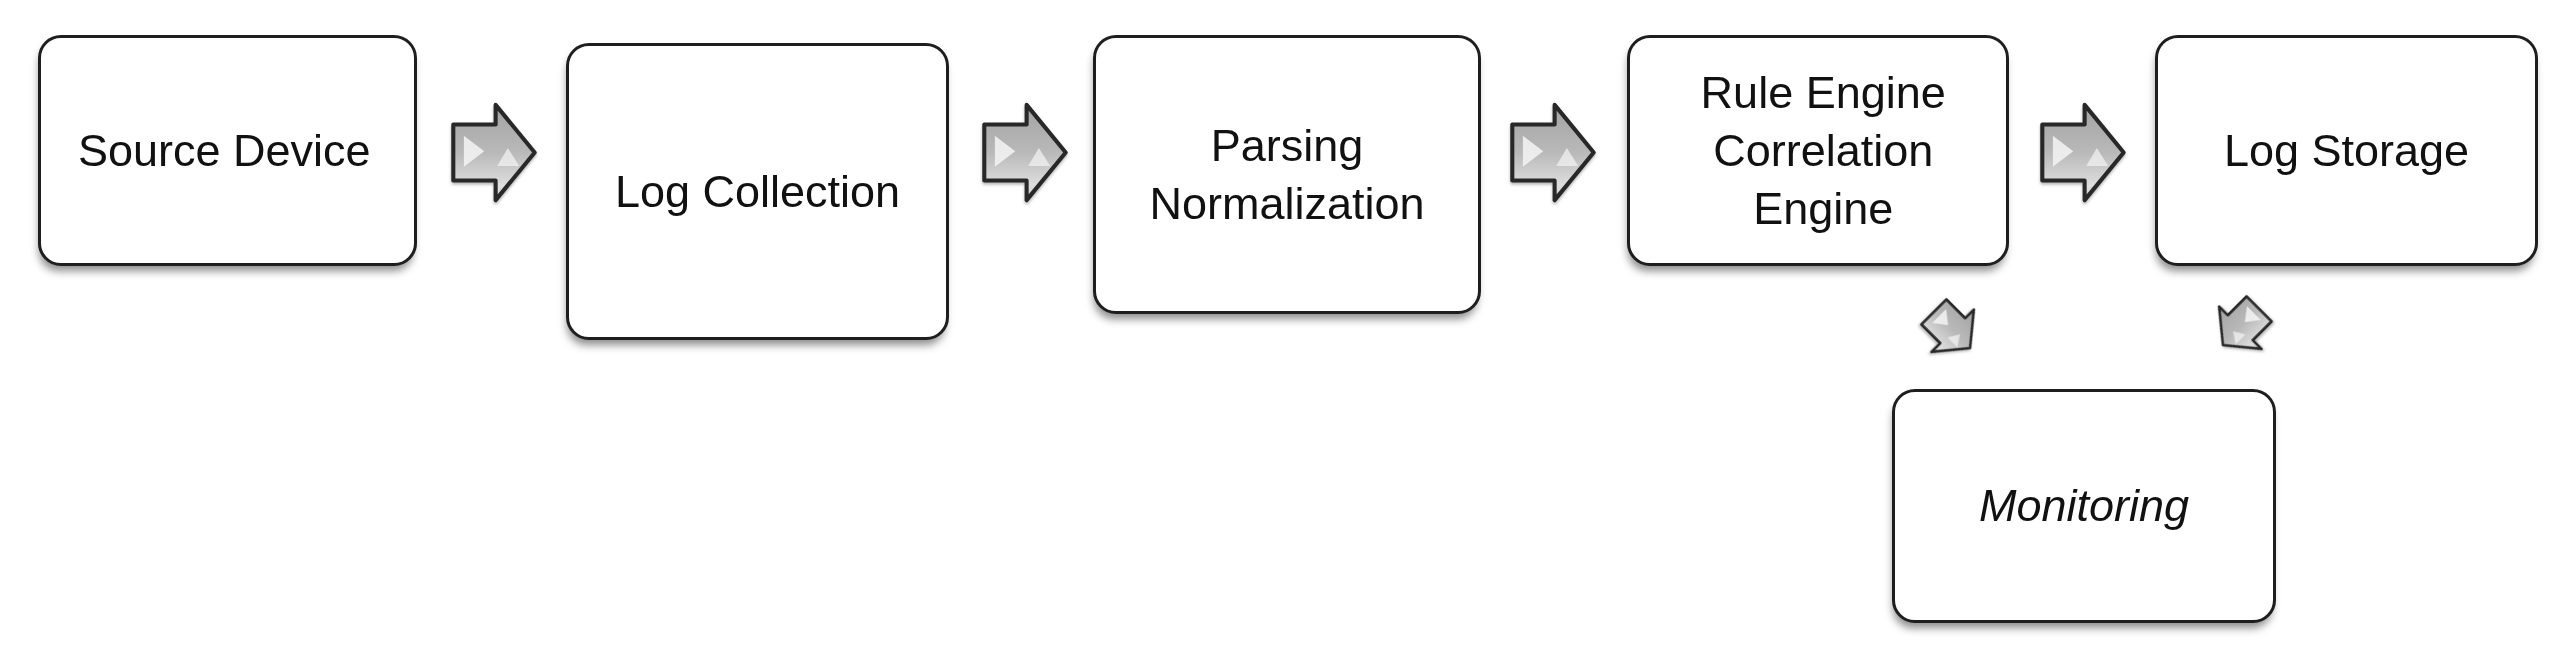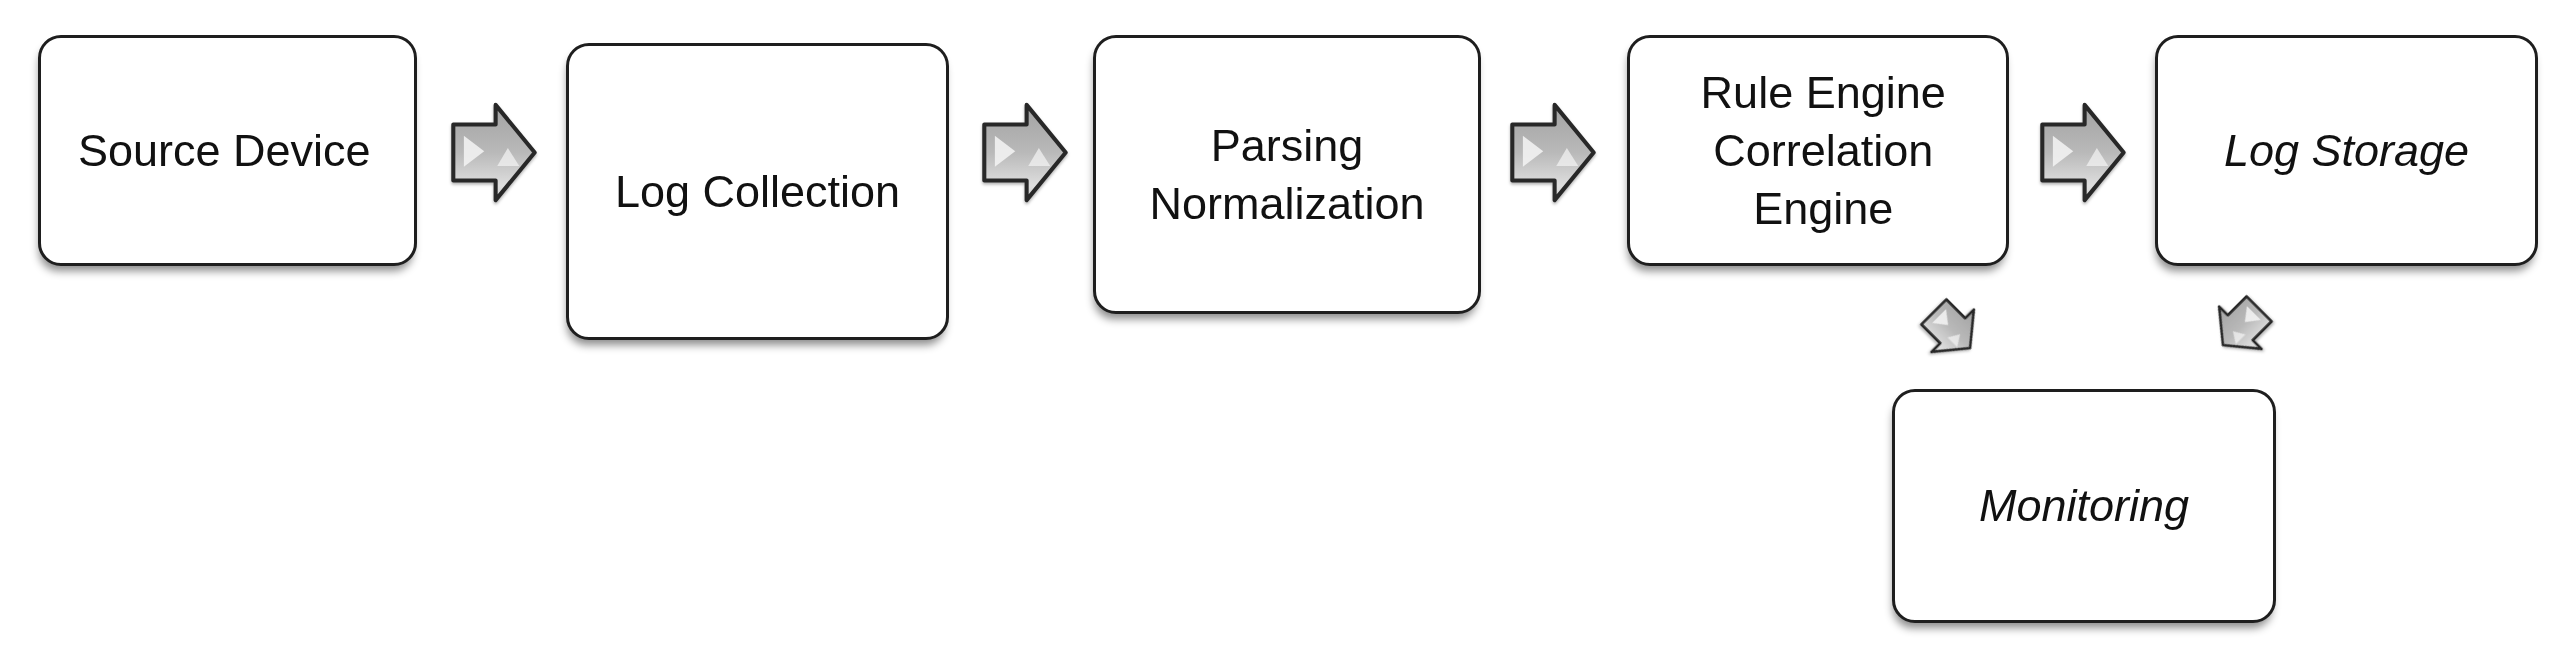--- a/index.html
+++ b/index.html
@@ -32,21 +32,21 @@
     font-size: 45px;
     line-height: 58px;
     color: #111111;
     letter-spacing: 0px;
   }
   
   .n-source      { left: 38px;   top: 35px;  width: 379px; height: 231px; padding-left: 8px; }
   .n-collection  { left: 566px;  top: 35px;  width: 383px; height: 297px; margin-top: 8px; }
   .n-parsing     { left: 1093px; top: 35px;  width: 388px; height: 279px; }
   .n-rule        { left: 1627px; top: 35px;  width: 382px; height: 231px; padding-left: 25px; }
-  .n-storage     { left: 2155px; top: 35px;  width: 383px; height: 231px; font-style: italic; }
+  .n-storage     { left: 2155px; top: 35px;  width: 383px; height: 231px; }
   .n-monitoring  { left: 1892px; top: 389px; width: 384px; height: 234px; font-style: italic; }
 
   .arrow {
     position: absolute;
     width: 88px;
     height: 105px;
     filter: drop-shadow(0.8px 2.4px 1.6px rgba(0,0,0,0.30));
   }
   .a1 { left: 450px;  top: 100px; }
   .a2 { left: 981px; top: 100px; }

